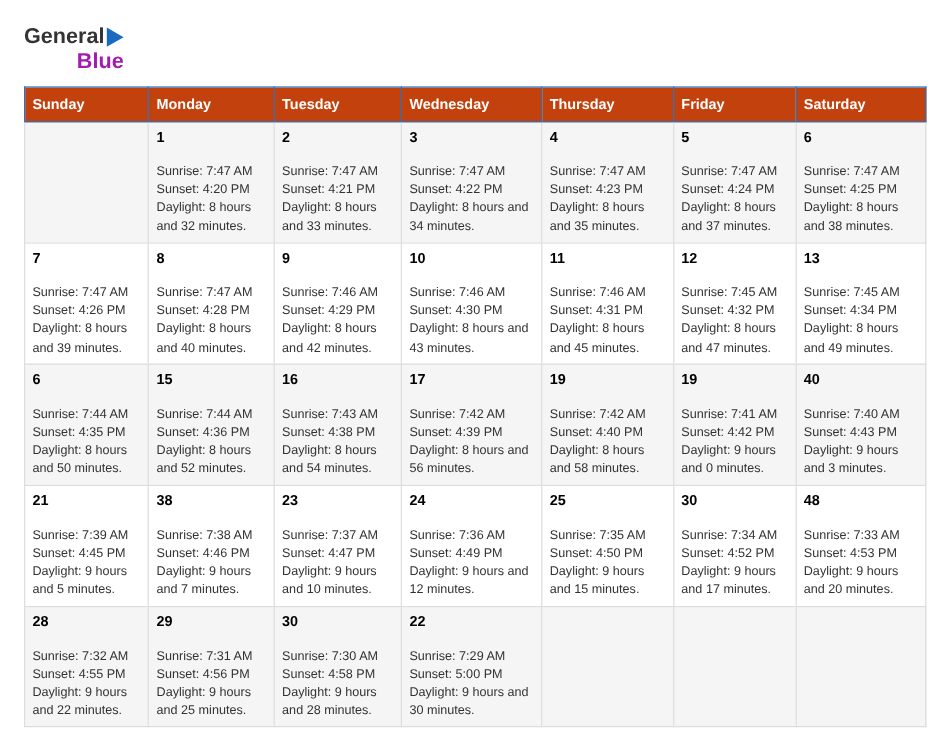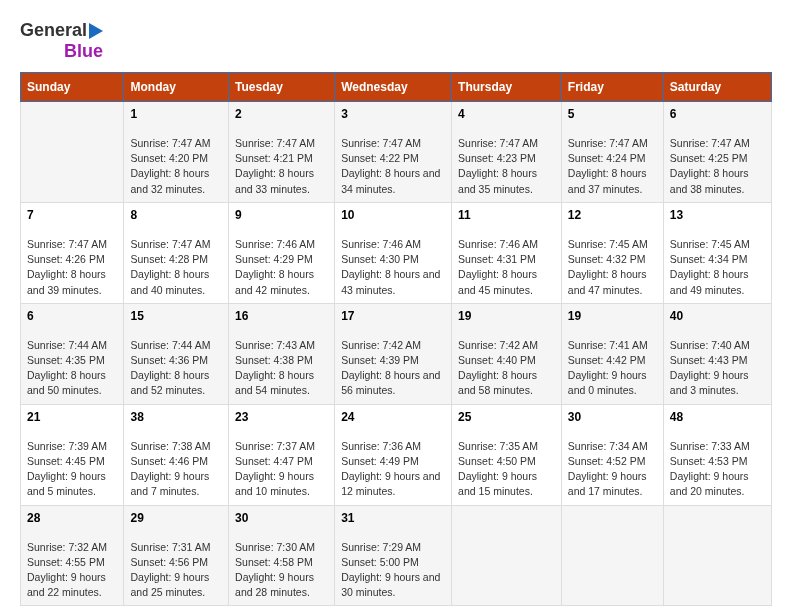--- a/index.html
+++ b/index.html
@@ -251,21 +251,21 @@
         </td>
         <td>
           <div class="day-number">29</div>
           <div class="day-info">Sunrise: 7:31 AM<br>Sunset: 4:56 PM<br>Daylight: 9 hours and 25 minutes.</div>
         </td>
         <td>
           <div class="day-number">30</div>
           <div class="day-info">Sunrise: 7:30 AM<br>Sunset: 4:58 PM<br>Daylight: 9 hours and 28 minutes.</div>
         </td>
         <td>
-          <div class="day-number">31</div>
+          <div class="day-number">22</div>
           <div class="day-info">Sunrise: 7:29 AM<br>Sunset: 5:00 PM<br>Daylight: 9 hours and 30 minutes.</div>
         </td>
         <td></td>
         <td></td>
         <td></td>
       </tr>
     </tbody>
 </table>
 
 </body></html>

